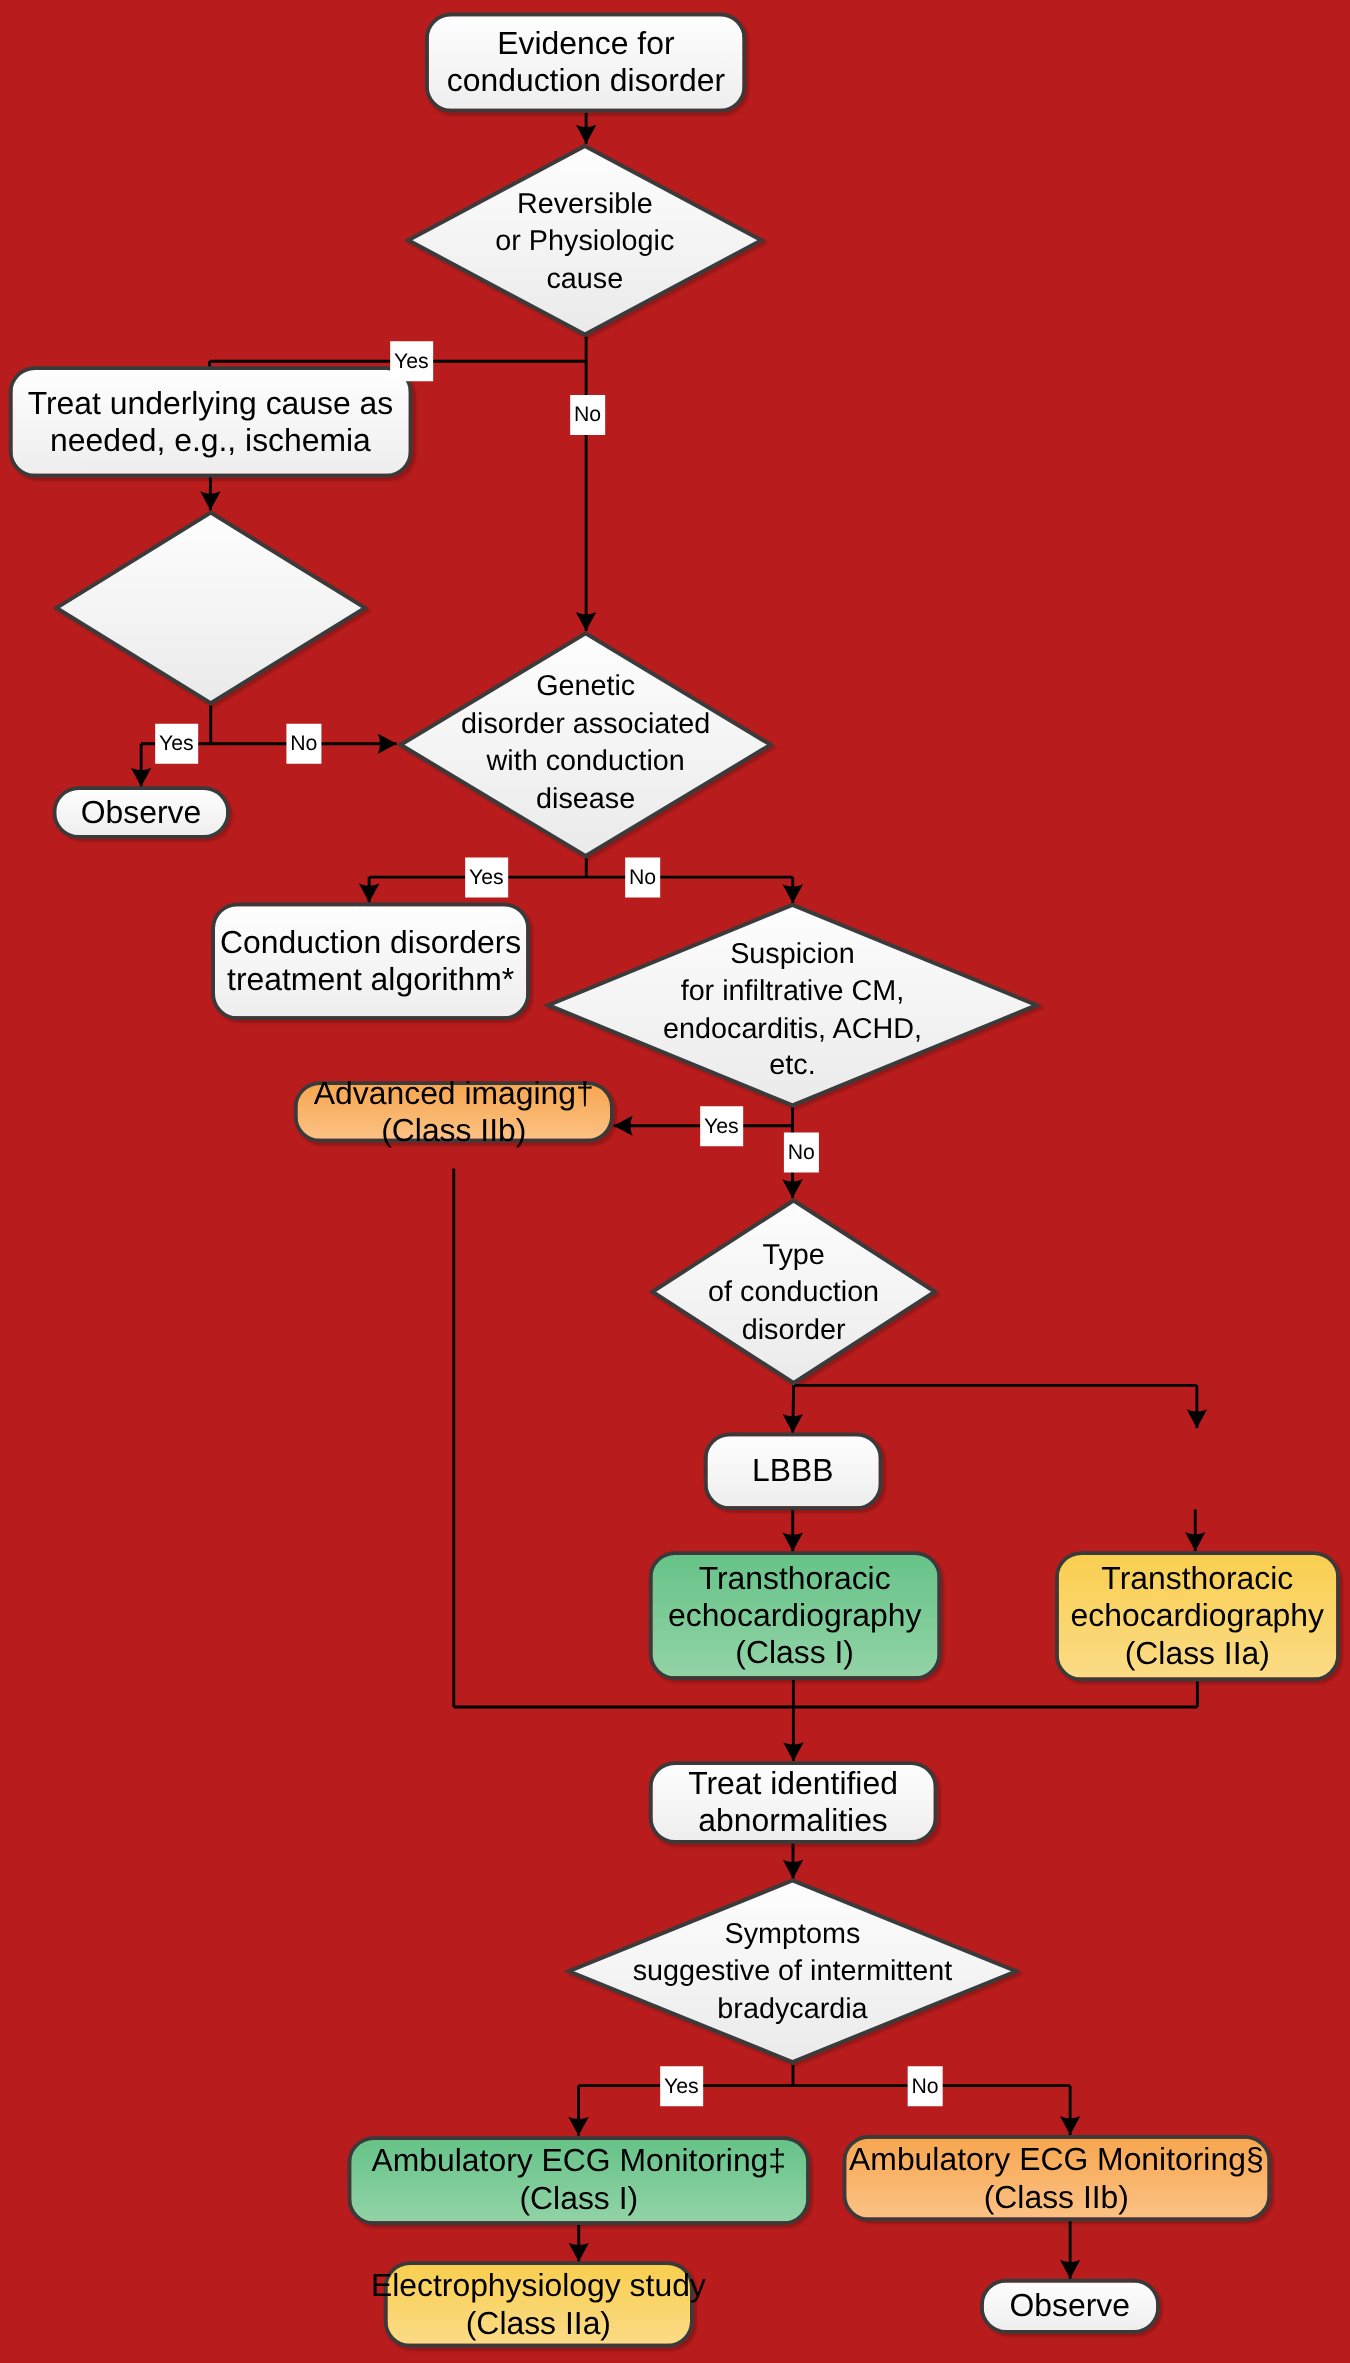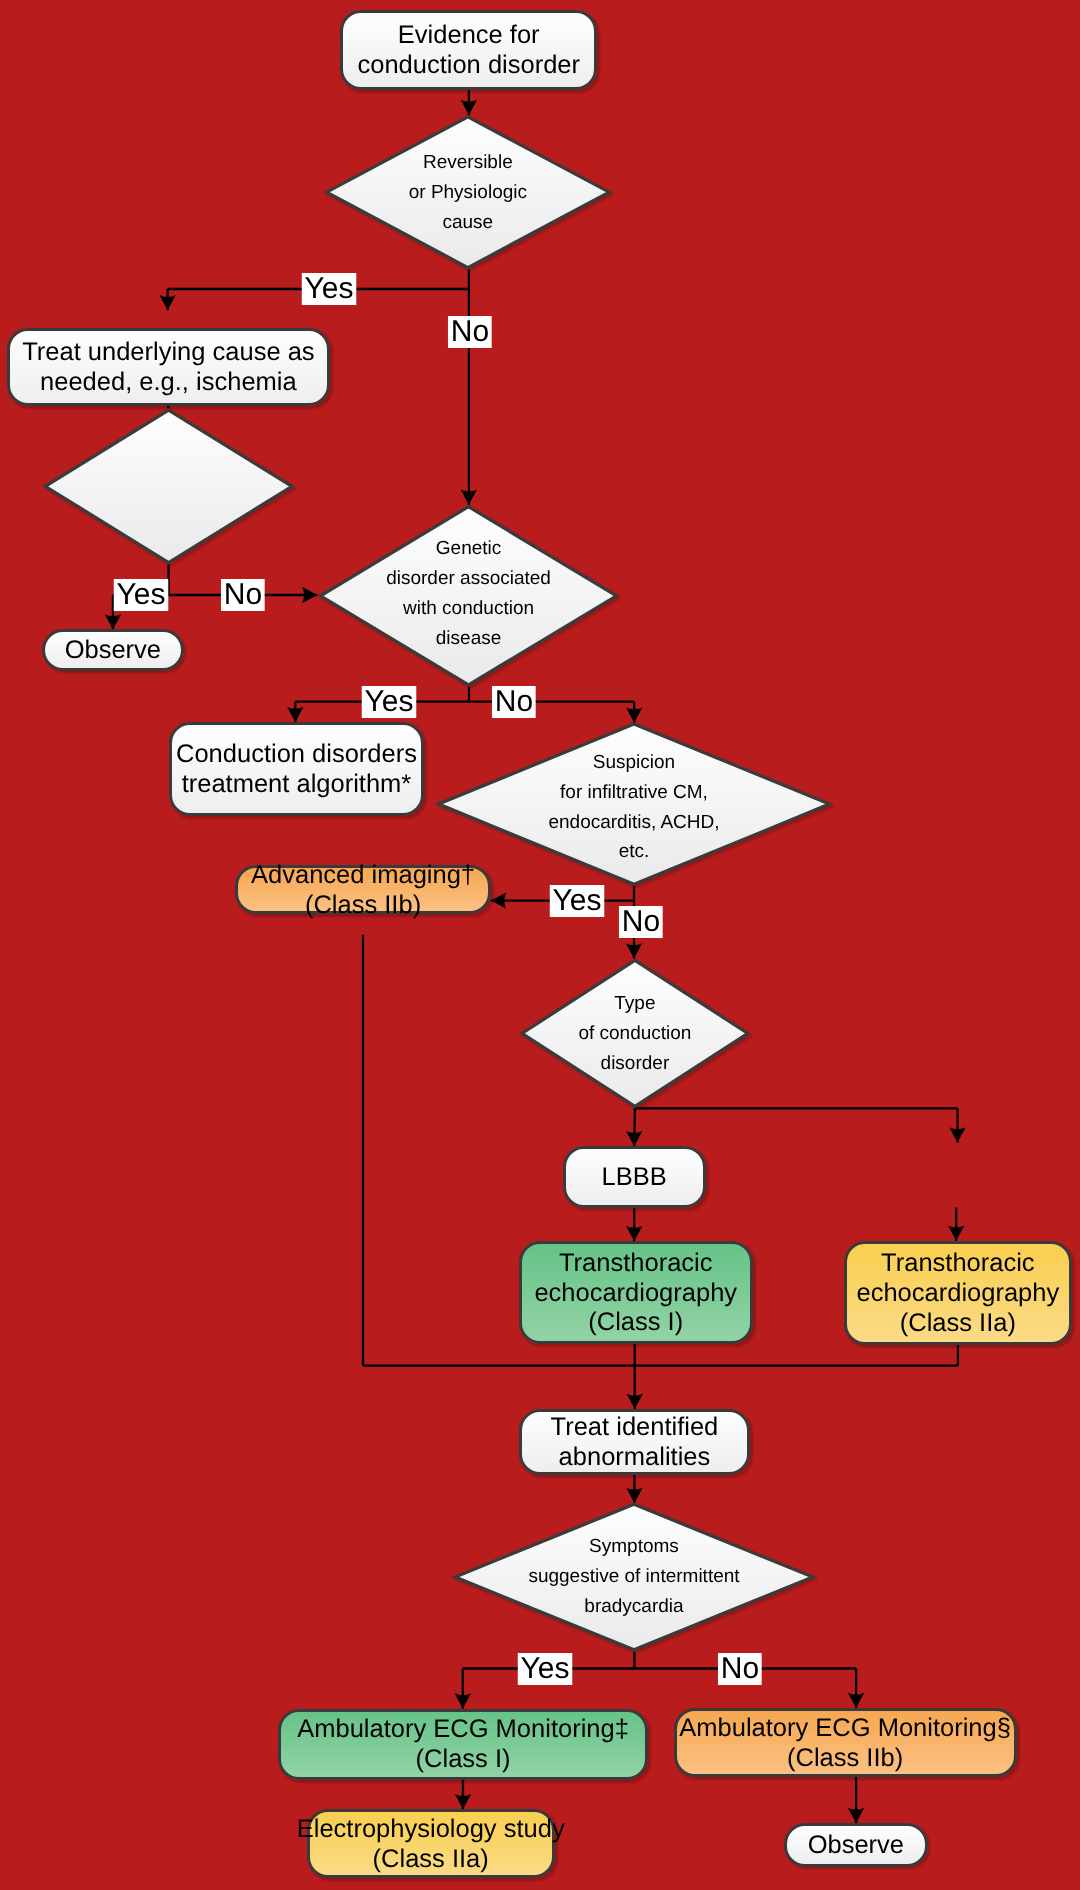--- a/index.html
+++ b/index.html
@@ -12,22 +12,22 @@
   .node{position:absolute;display:flex;align-items:center;justify-content:center;
         text-align:center;font-size:25.5px;line-height:29.8px;white-space:pre;
         box-sizing:border-box;transform:translateZ(0);padding-top:2px;}
   .rbox{border:3.6px solid #3a3a3a;border-radius:21px;
         box-shadow:2.2px 2.2px 1.8px rgba(0,0,0,0.20);}
   .gray{background:linear-gradient(to bottom,#fefefe 0%,#eeeeee 100%);}
   .green{background:linear-gradient(to bottom,#66c388 0%,#92d3a6 100%);}
   .yellow{background:linear-gradient(to bottom,#f9cf50 0%,#fbdb86 100%);}
   .orange{background:linear-gradient(to bottom,#f7a750 0%,#fbc184 100%);}
   .dtext{position:absolute;display:flex;align-items:center;justify-content:center;
-        text-align:center;font-size:19px;line-height:29.8px;white-space:pre;transform:translateZ(0);padding-top:2px;}
-  .elabel{position:absolute;font-size:30px;line-height:32px;background:#fff;
+        text-align:center;font-size:23px;line-height:29.8px;white-space:pre;transform:translateZ(0);padding-top:2px;}
+  .elabel{position:absolute;font-size:17px;line-height:32px;background:#fff;
           padding:0 3px;transform:translate(-50%,-50%);white-space:pre;will-change:transform;display:inline-block;}
 </style>
 </head>
 <body>
 
 <div id="stage">
 <svg class="layer" viewBox="0 0 1080 1890">
 <path class="ln" d="M468.9,90.2 L468.9,115.0"></path>
 <path class="ln" d="M468.9,269.4 L468.9,504.8"></path>
 <path class="ln" d="M167.6,289.0 L468.9,289.0"></path>
@@ -91,21 +91,21 @@
       </defs>
 <polygon class="dia" points="467.9,116.8 609.2,192.2 467.9,267.6 326.6,192.2"></polygon>
 <polygon class="dia" points="168.6,410.1 292.0,486.3 168.6,562.5 45.2,486.3"></polygon>
 <polygon class="dia" points="468.5,506.7 616.5,595.8 468.5,684.8 320.5,595.8"></polygon>
 <polygon class="dia" points="634.0,723.9 829.4,804.1 634.0,884.3 438.6,804.1"></polygon>
 <polygon class="dia" points="634.9,960.4 747.9,1033.4 634.9,1106.4 521.9,1033.4"></polygon>
 <polygon class="dia" points="634.0,1504.3 812.9,1577.0 634.0,1649.7 455.1,1577.0"></polygon>
 </svg>
 <div class="node rbox gray" style="left:340.3px;top:9.7px;width:256.9px;height:80.5px">Evidence for
 conduction disorder</div>
-<div class="node rbox gray" style="left:6.7px;top:328px;width:323.4px;height:78px">Treat underlying cause as
+<div class="node rbox gray" style="left:6.7px;top:293px;width:323.4px;height:89px">Treat underlying cause as
 needed, e.g., ischemia</div>
 <div class="node rbox gray" style="left:41.6px;top:629.4px;width:142.5px;height:41.6px">Observe</div>
 <div class="node rbox gray" style="left:169.4px;top:721.9px;width:254.2px;height:94.4px">Conduction disorders
 treatment algorithm*</div>
 <div class="node rbox orange" style="left:235.3px;top:865.3px;width:255.5px;height:49px">Advanced imaging†
 (Class IIb)</div>
 <div class="node rbox gray" style="left:562.6px;top:1146.3px;width:143.2px;height:61.9px">LBBB</div>
 <div class="node rbox green" style="left:518.7px;top:1241.1px;width:234.1px;height:103.0px">Transthoracic
 echocardiography
 (Class I)</div>

